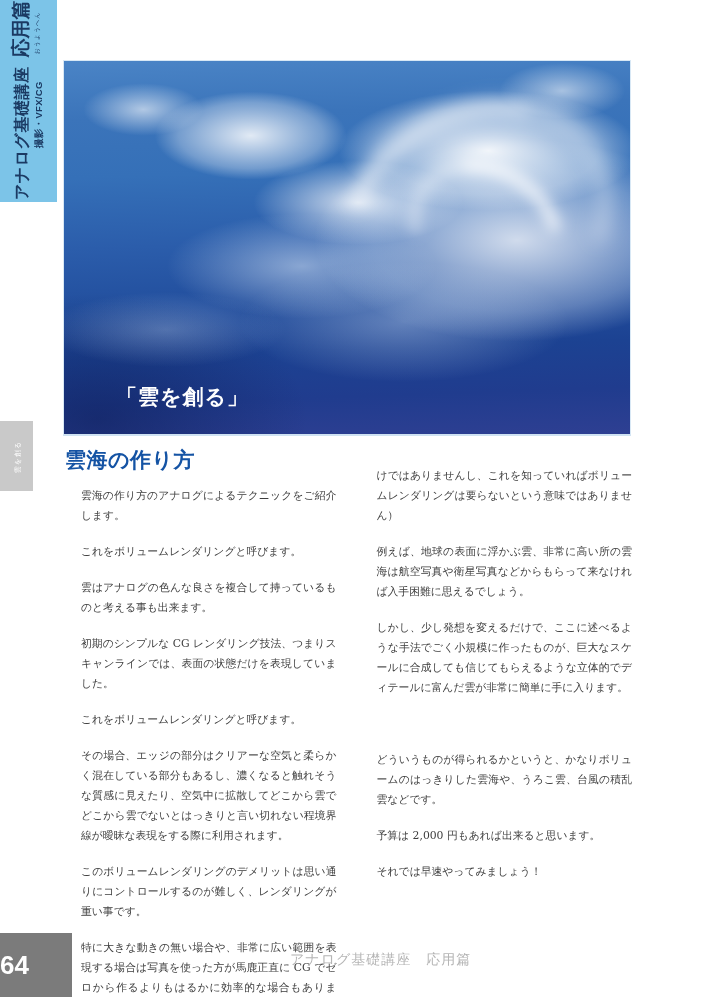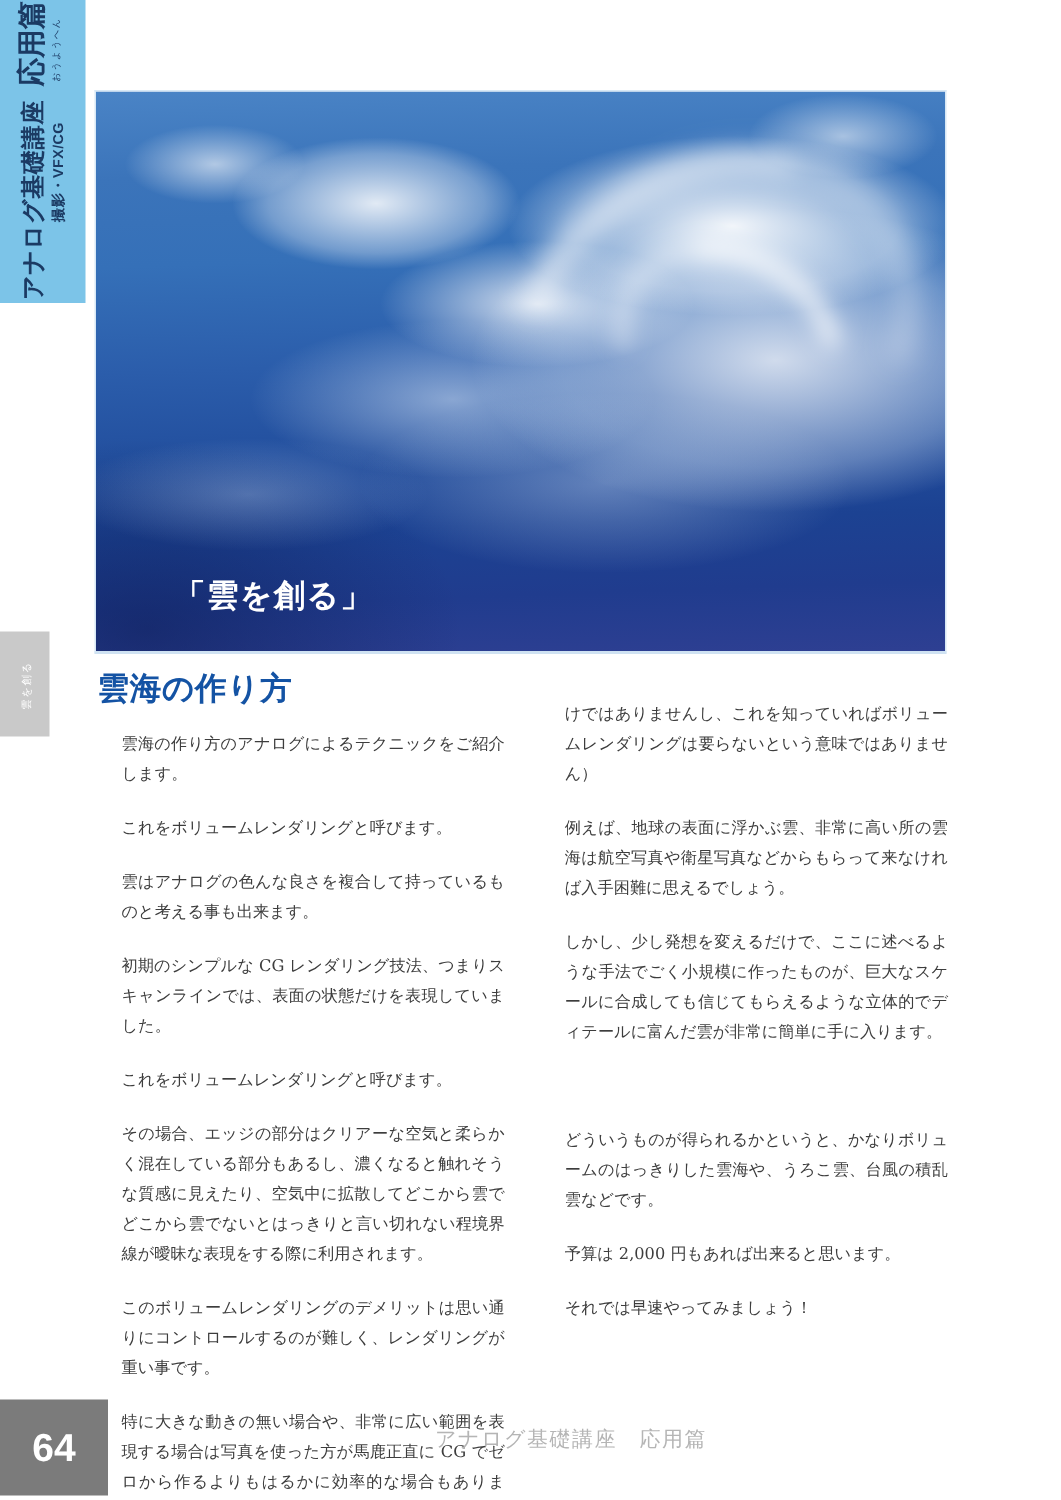--- a/index.html
+++ b/index.html
@@ -83,21 +83,21 @@
   .column .section-heading:not(:first-child){margin-top:13px;}
   .body-para{
     margin:16px;font-size:10.8px;line-height:20px;color:#3d3d3d;
     text-align:justify;font-family:"DejaVu Serif",serif;
   }
   .para-spacer{height:20px;}
 
   
   .page-number-box{
     position:absolute;left:0;top:933px;width:72px;height:64px;
-    background:#7b7b7b;display:flex;align-items:center;justify-content:center;
+    background:#7b7b7b;display:flex;align-items:center;justify-content:flex-start;
     color:#ffffff;font-family:"Liberation Sans",sans-serif;
     font-weight:bold;font-size:26px;
   }
   .footer-text{
     position:absolute;left:290px;top:951px;
     font-size:14px;color:#b5b5b5;letter-spacing:1px;
     font-family:"DejaVu Serif",serif;
   }
 </style>
 </head>

